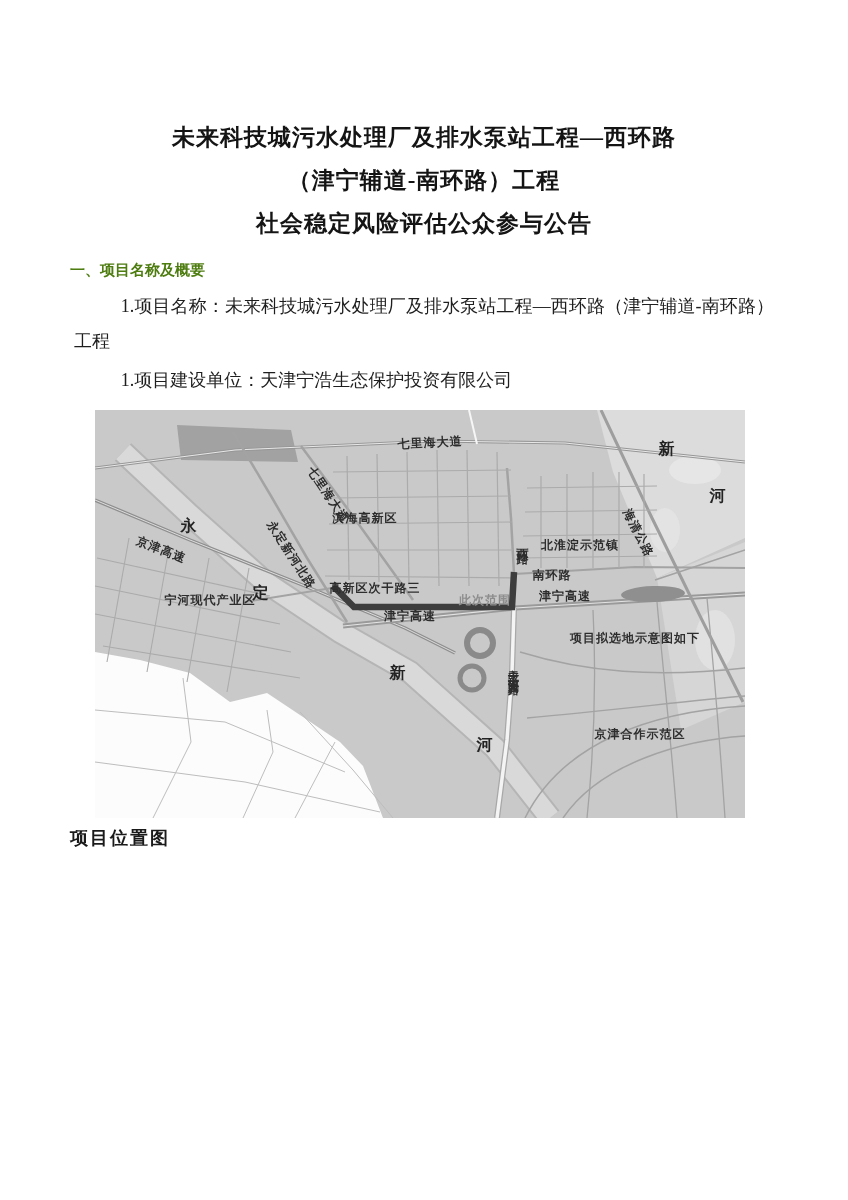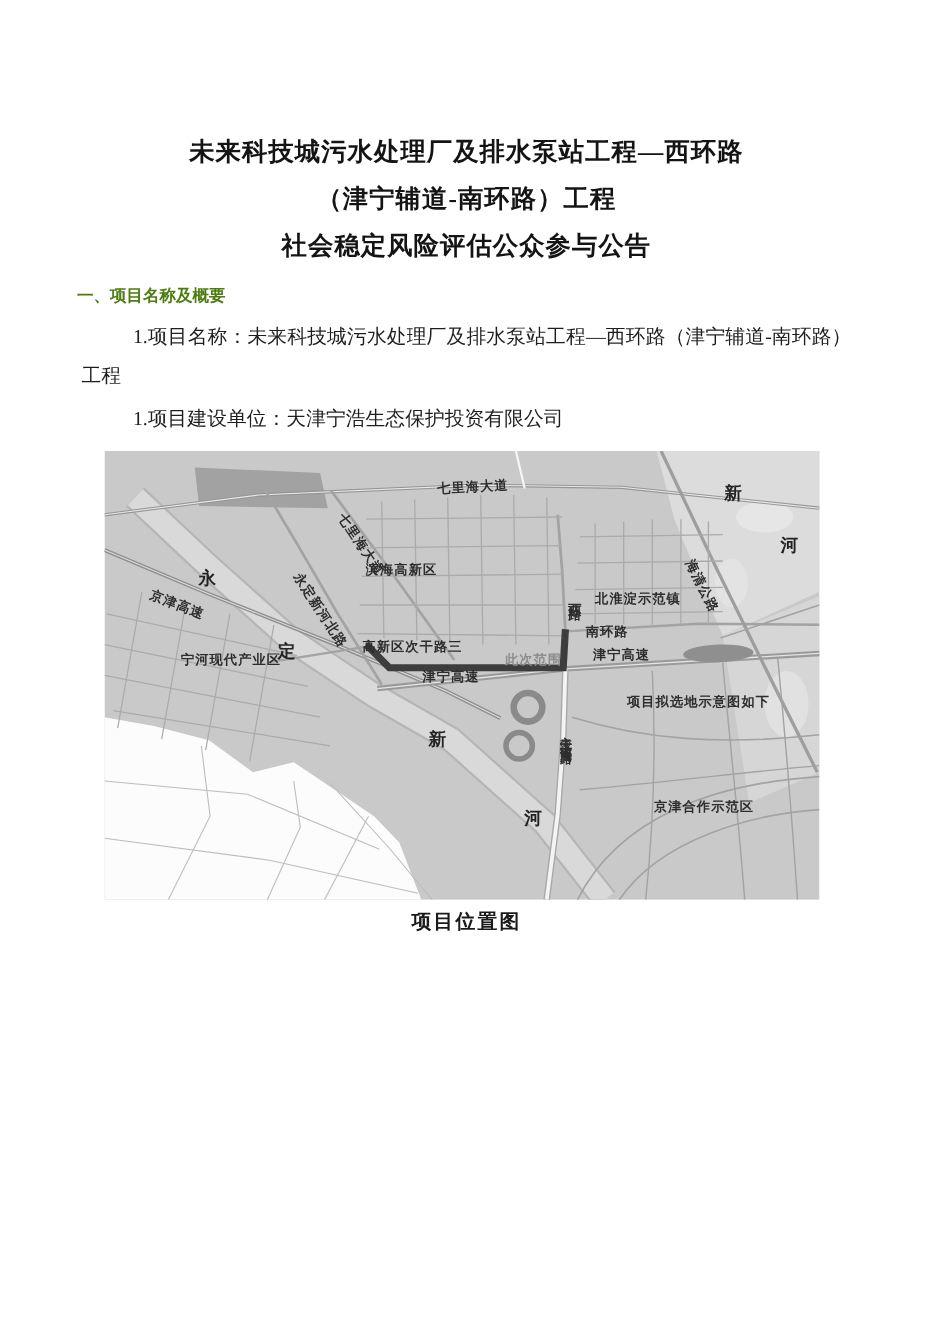--- a/index.html
+++ b/index.html
@@ -17,21 +17,21 @@
   .figure { position:relative; width:650px; height:408px; margin:12px 0 0 25px; }
   .figure svg { position:absolute; left:0; top:0; }
   .map-label {
     position:absolute; white-space:nowrap; font-weight:bold; font-size:12px; color:#2d2d2d;
     transform:translate(-50%,-50%) rotate(var(--r,0deg));
     font-family:"Liberation Sans","DejaVu Sans",sans-serif; letter-spacing:1px;
   }
   .map-label.big { font-size:16px; color:#232323; }
   .map-label.dim { color:#8d8d8d; }
   .map-label.v { writing-mode:vertical-rl; text-orientation:upright; letter-spacing:2px; }
-  .caption { text-align:center; font-size:18px; font-weight:bold; margin-top:8px; letter-spacing:2px; color:#1a1a1a; }
+  .caption { font-size:18px; font-weight:bold; margin-top:8px; letter-spacing:2px; color:#1a1a1a; }
   .page-num { position:absolute; top:1092px; left:0; right:0; text-align:center; font-size:15px; color:#2a2a2a; }
 </style>
 </head>
 <body>
 
 <div class="page">
   <div class="content">
 
     <div class="title-block">
       <div class="title-line">未来科技城污水处理厂及排水泵站工程—西环路</div>

